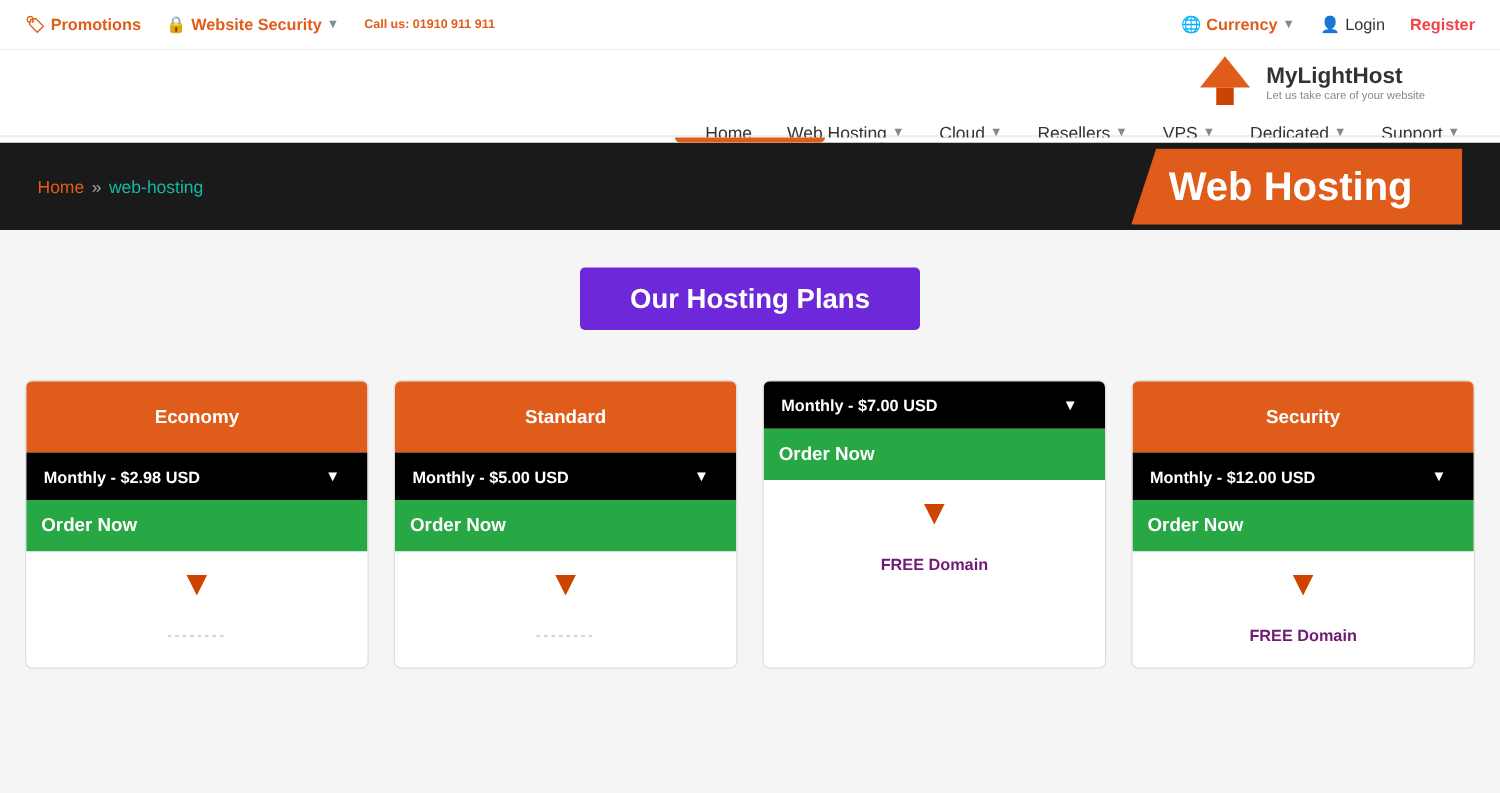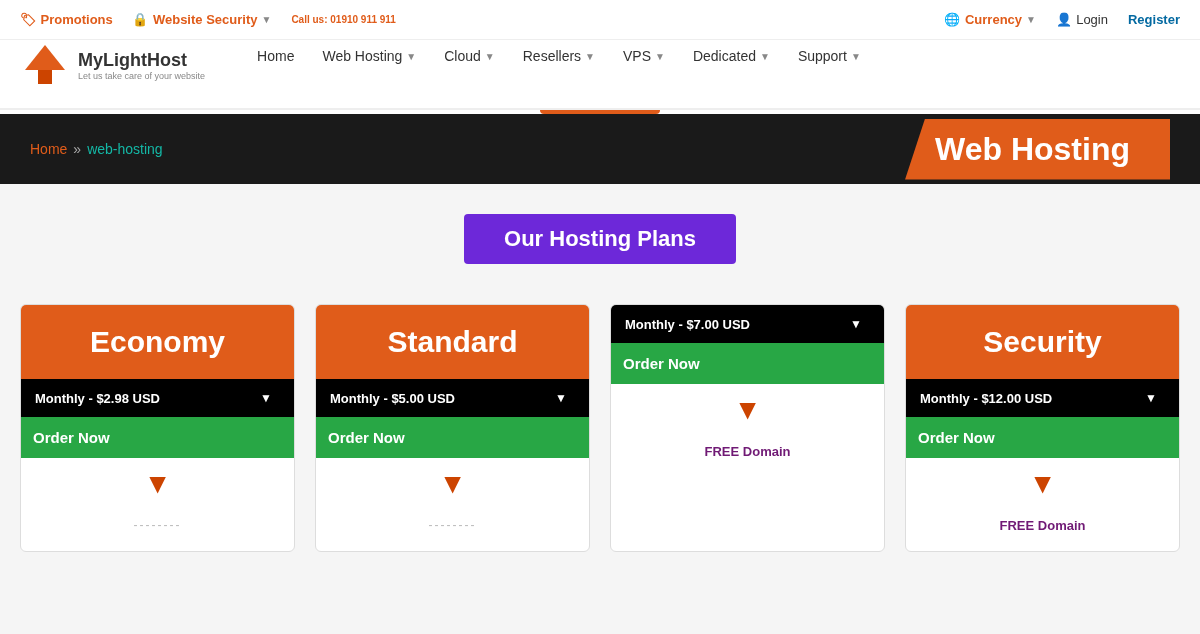--- a/index.html
+++ b/index.html
@@ -35,38 +35,39 @@
     .top-bar-call span { color: #e05c1a; }
     .top-bar-login {
       color: #333;
       font-size: 13px;
       cursor: pointer;
       display: flex;
       align-items: center;
       gap: 4px;
     }
     .top-bar-register {
-      color: #0369a1;
+      color: #ef4444;
       font-size: 13px;
       font-weight: bold;
       cursor: pointer;
     }
     .tag-icon { color: #e05c1a; }
     .lock-icon { color: #e05c1a; }
     .globe-icon { color: #e05c1a; }
     .user-icon { color: #555; }
 
     
     .nav-bar {
       background: #fff;
       border-bottom: 2px solid #eee;
       display: flex;
-      align-items: flex-start;
+      align-items: flex-end;
       padding: 0 20px;
       height: 70px;
+      flex-direction: column;
     }
     .logo { display: flex; align-items: center; margin-right: 40px; }
     .logo-icon {
       width: 50px;
       height: 50px;
       margin-right: 8px;
     }
     .logo-text { display: flex; flex-direction: column; }
     .logo-name { font-size: 18px; font-weight: bold; color: #333; }
     .logo-tagline { font-size: 9px; color: #888; }
@@ -138,21 +139,21 @@
       background: #fff;
       border-radius: 6px;
       overflow: hidden;
       border: 1px solid #ddd;
     }
     .plan-header {
       background: #e05c1a;
       color: #fff;
       text-align: center;
       padding: 20px 10px;
-      font-size: 30px;
+      font-size: 15px;
       font-weight: bold;
     }
     .plan-pricing {
       background: #000000;
       display: flex;
       align-items: center;
       justify-content: space-between;
       padding: 10px 14px;
     }
     .plan-price {

